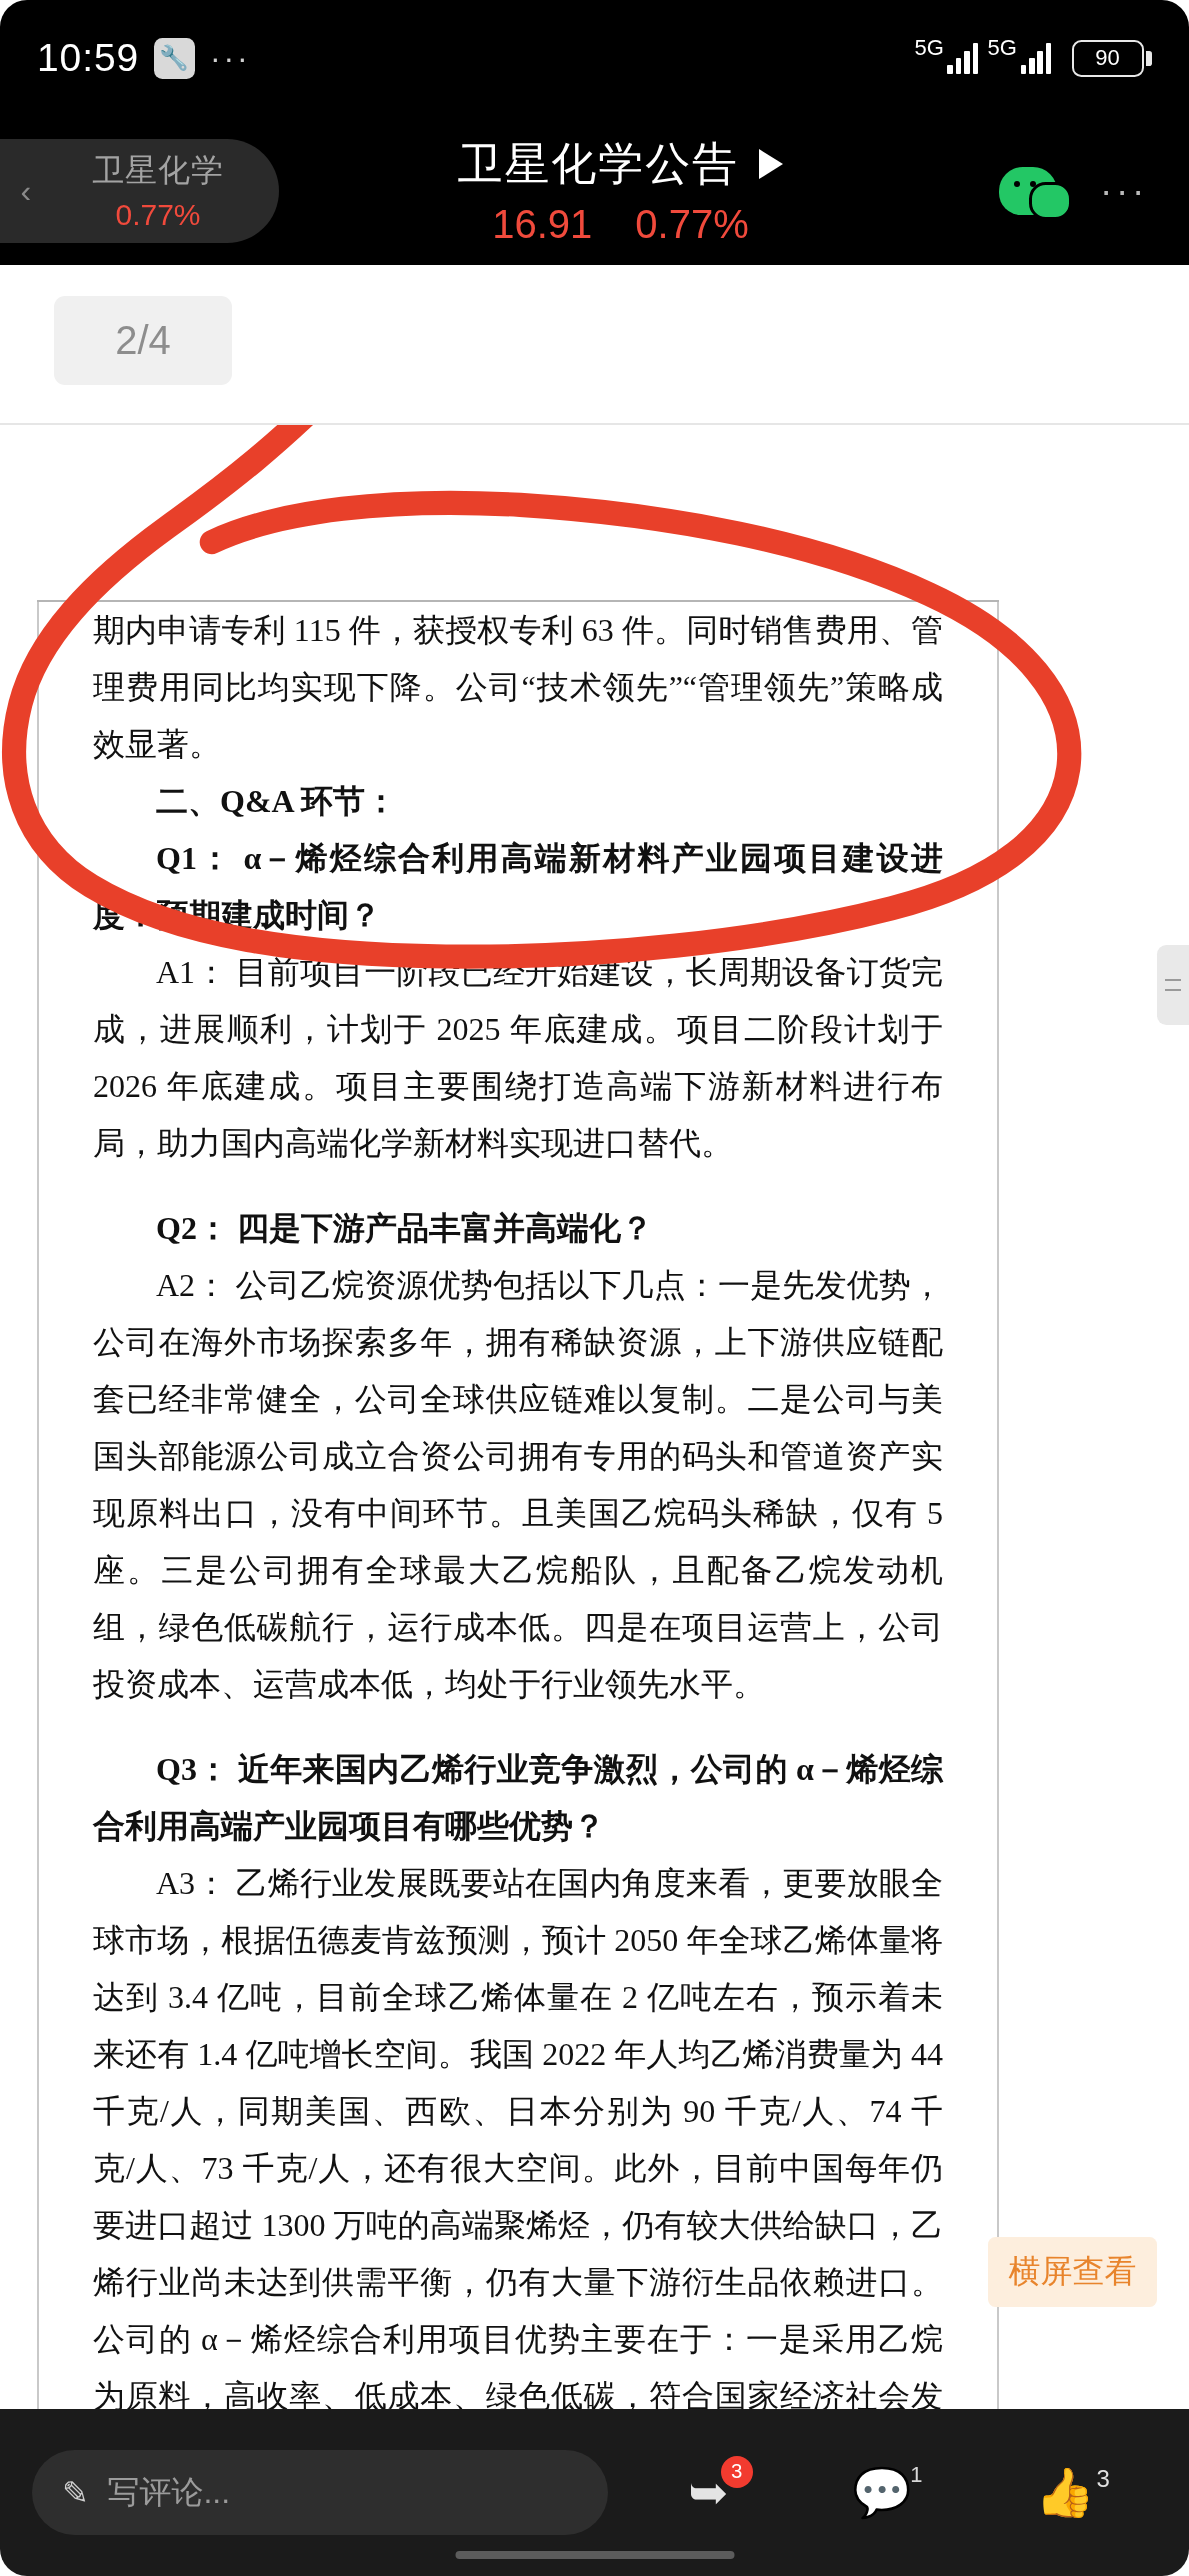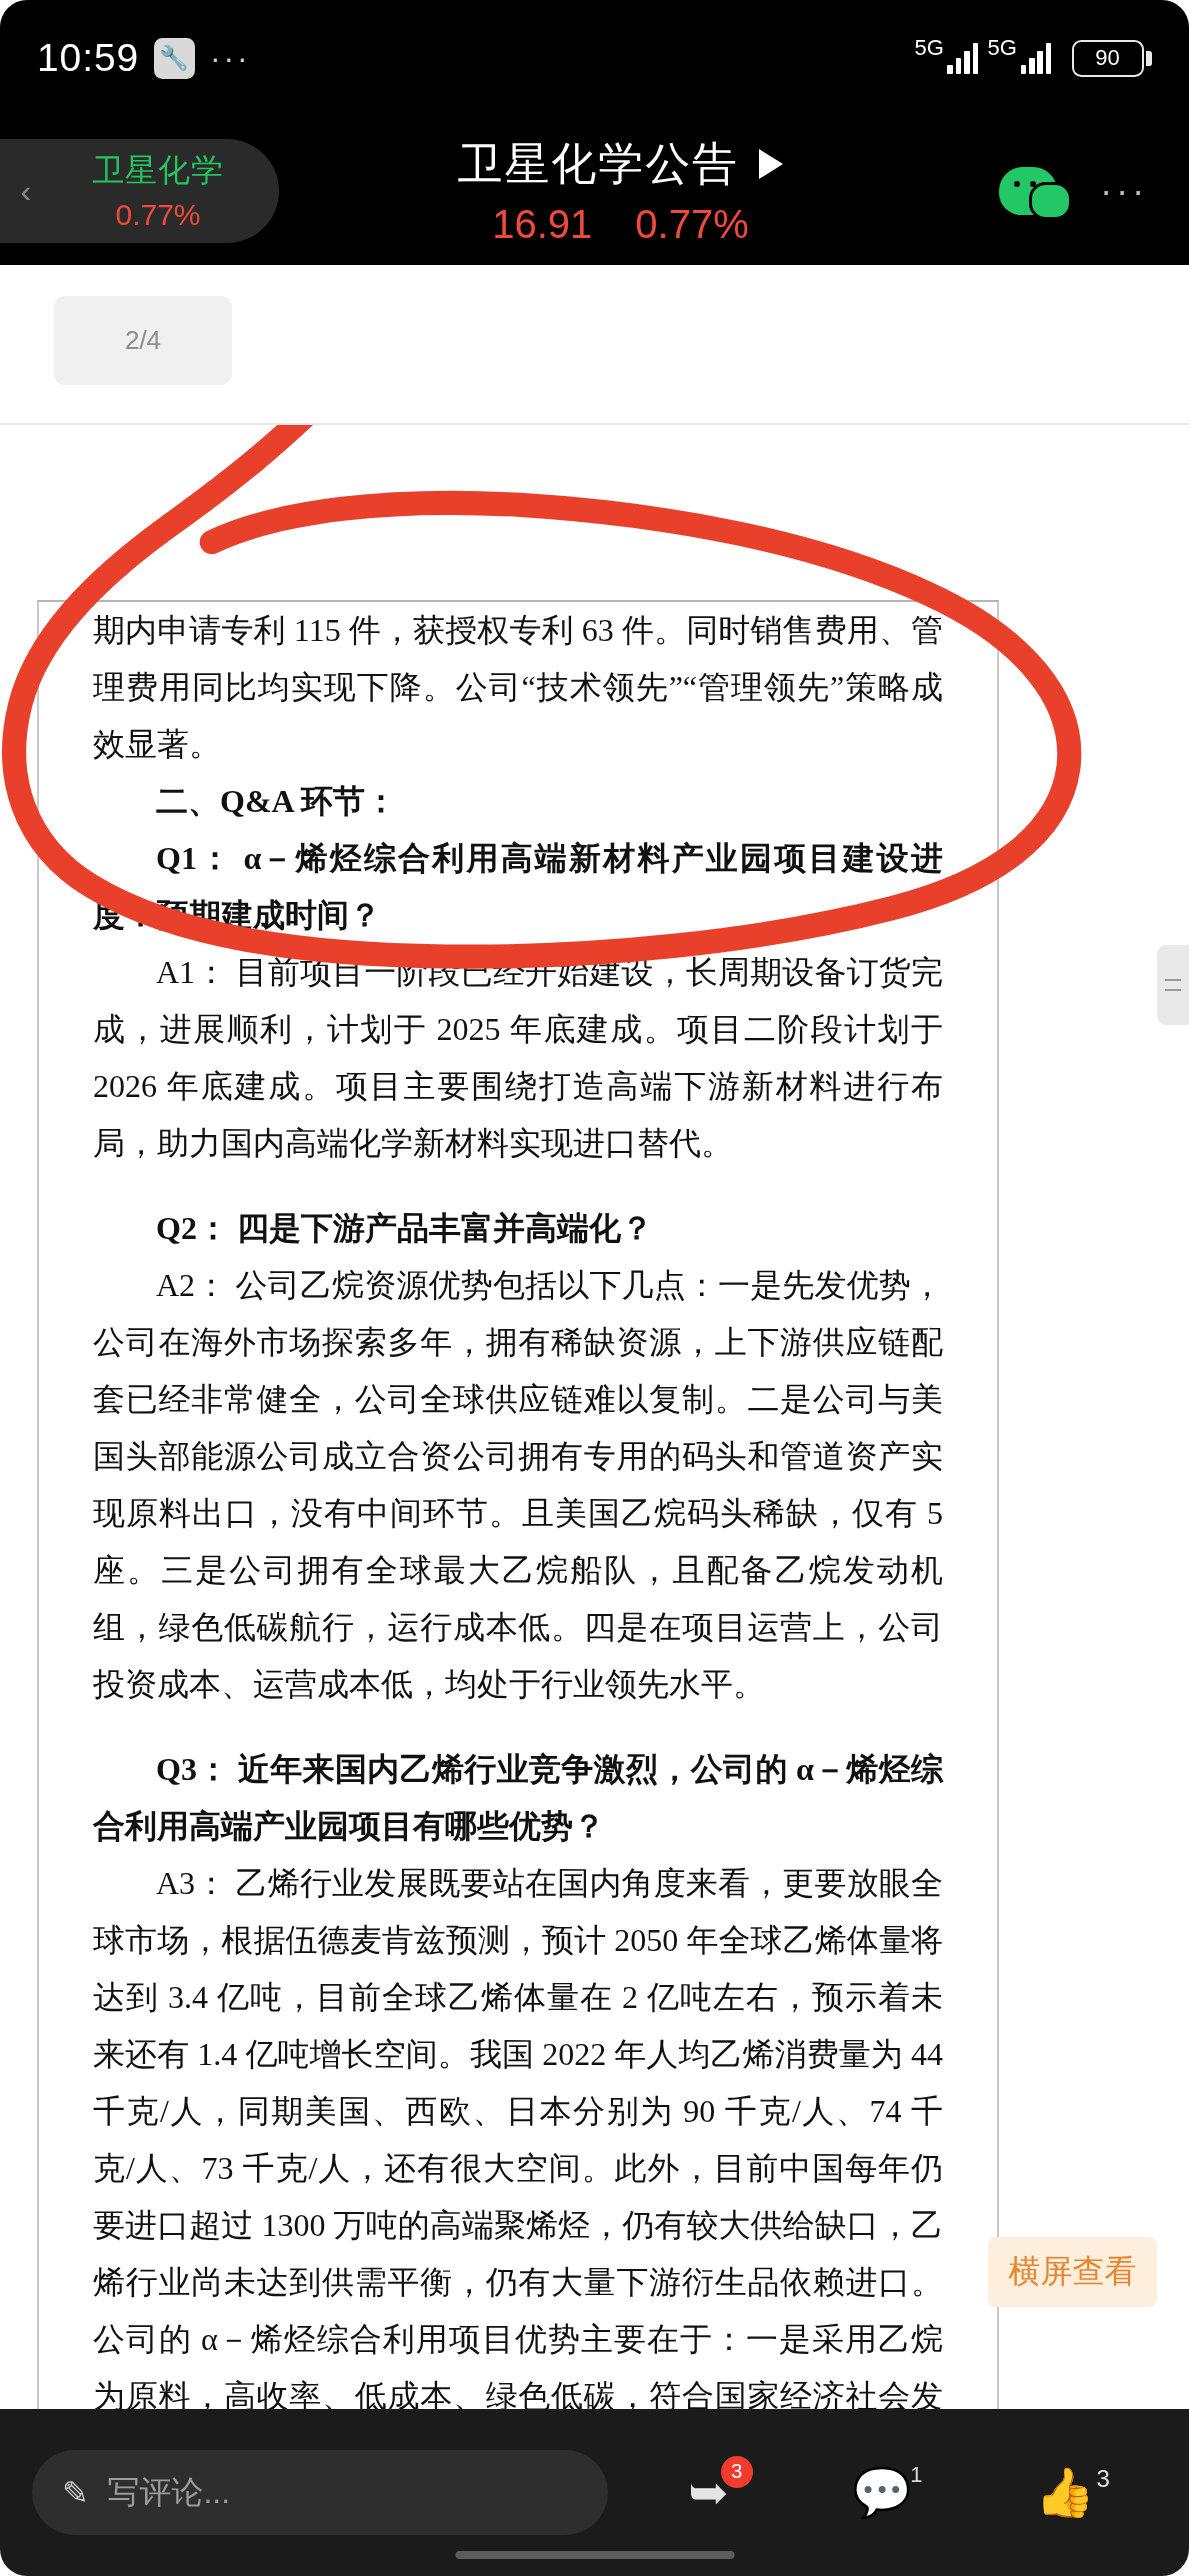--- a/index.html
+++ b/index.html
@@ -112,21 +112,21 @@
     align-items: center;
     padding-left: 37px;
   }
   .chip-arrow {
     position: absolute;
     left: 20.4px; top: 50%;
     transform: translateY(-50%);
     color: #8a8a8a;
     font-size: 32px;
   }
-  .chip-name { font-size: 32px; color: #22c55e; letter-spacing: 0.9px; }
+  .chip-name { font-size: 32px; color: #a3a3a3; letter-spacing: 0.9px; }
   .chip-change { font-size: 30px; color: #f04a3c; margin-top: 5.6px; }
 
   .title-center {
     flex: 1;
     display: flex;
     flex-direction: column;
     align-items: center;
     justify-content: center;
     margin-left: -37px;
   }
@@ -200,21 +200,21 @@
   .page-chip {
     position: absolute;
     left: 54px; top: 31px;
     width: 178px; height: 89px;
     background: #f0f0f0;
     border-radius: 11px;
     display: flex;
     align-items: center;
     justify-content: center;
     color: #8d8d8d;
-    font-size: 26px;
+    font-size: 40px;
   }
   .thin-divider {
     position: absolute;
     left: 0; top: 158px;
     width: 1189px; height: 1.9px;
     background: #e6e6e6;
   }
 
   
   .viewer {

